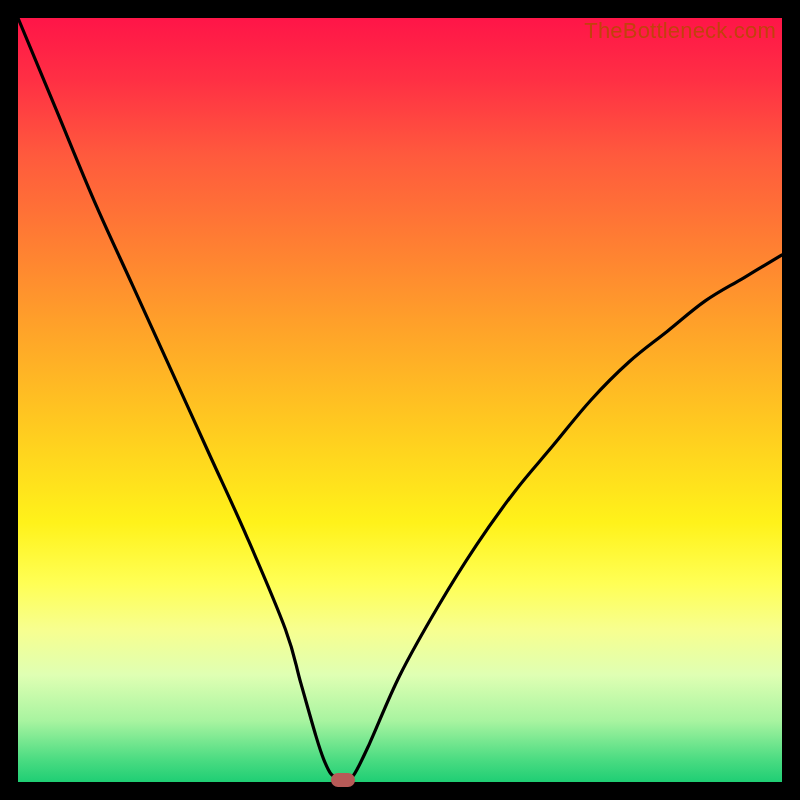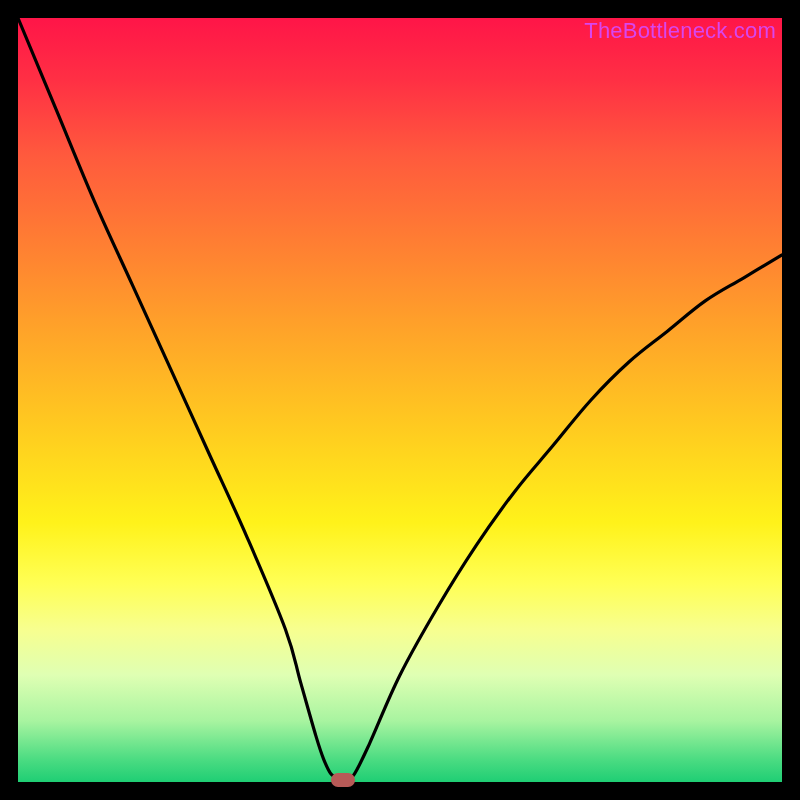--- a/index.html
+++ b/index.html
@@ -40,21 +40,21 @@
       #dfffb3 86%,
       #a8f4a0 92%,
       #4cdc82 97%,
       #1fce74 100%
     );
   }
   .watermark {
     position: absolute;
     top: 0px;
     right: 6px;
-    color: #d946ef;
+    color: #c2410c;
     font-size: 22px;
     font-weight: 500;
     letter-spacing: 0.2px;
     user-select: none;
   }
   svg.curve {
     position: absolute;
     left: 0;
     top: 0;
     width: 764px;

